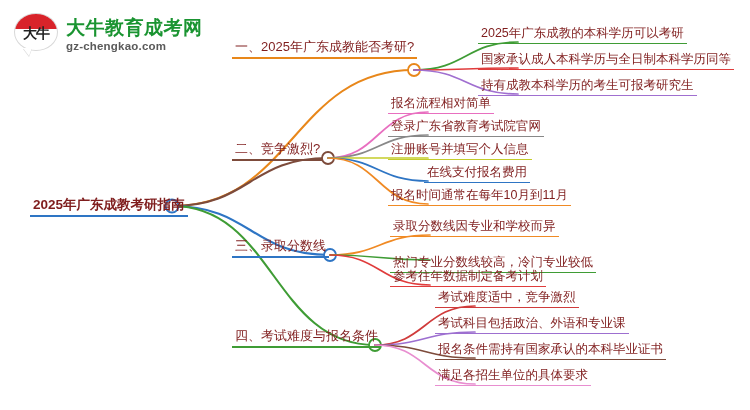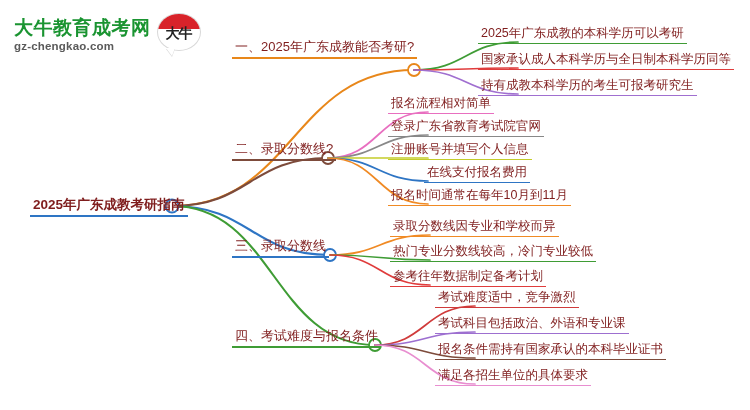--- a/index.html
+++ b/index.html
@@ -126,30 +126,30 @@
   }
   .node-leaf {
     font-size: 12.5px;
     border-bottom: 1.6px solid #999;
   }
 </style>
 </head>
 <body>
 
 <div id="logo">
-  <div id="logo-text">
-    <div id="logo-title">大牛教育成考网</div>
-    <div id="logo-sub">gz-chengkao.com</div>
-  </div>
   <div id="logo-mark">
     <div class="bubble">
       <div class="redcap"></div>
       <div class="glyph">大牛</div>
     </div>
     <div class="tail"></div>
+  </div>
+  <div id="logo-text">
+    <div id="logo-title">大牛教育成考网</div>
+    <div id="logo-sub">gz-chengkao.com</div>
   </div>
 </div>
 
 <svg id="map-svg" viewBox="0 0 750 410">
     <path d="M 172 206 C 293 206, 293 70, 414 70" stroke="#e8871a" stroke-width="2.1" fill="none" stroke-linecap="round"></path>
     <circle cx="414" cy="70" r="6" fill="#ffffff" stroke="#e8871a" stroke-width="1.8"></circle>
     <path d="M 414 70 C 466 70, 466 42, 518 42" stroke="#3f9c35" stroke-width="1.7" fill="none" stroke-linecap="round"></path>
     <path d="M 414 70 C 466 70, 466 68, 518 68" stroke="#e03c3c" stroke-width="1.7" fill="none" stroke-linecap="round"></path>
     <path d="M 414 70 C 466 70, 466 94, 518 94" stroke="#a06fd0" stroke-width="1.7" fill="none" stroke-linecap="round"></path>
     <path d="M 172 206 C 250 206, 250 158, 328 158" stroke="#7d4b3b" stroke-width="2.1" fill="none" stroke-linecap="round"></path>
@@ -183,21 +183,21 @@
     <div class="node node-leaf" style="left: 478px; top: 25px; border-bottom-color: rgb(63, 156, 53);">
       <span class="txt">2025年广东成教的本科学历可以考研</span>
     </div>
     <div class="node node-leaf" style="left: 478px; top: 51px; border-bottom-color: rgb(224, 60, 60);">
       <span class="txt">国家承认成人本科学历与全日制本科学历同等</span>
     </div>
     <div class="node node-leaf" style="left: 478px; top: 77px; border-bottom-color: rgb(160, 111, 208);">
       <span class="txt">持有成教本科学历的考生可报考研究生</span>
     </div>
     <div class="node node-branch" style="left: 232px; top: 140px; border-bottom-color: rgb(125, 75, 59); min-width: 90px;">
-      <span class="txt">二、录取分数线?</span>
+      <span class="txt">二、竞争激烈?</span>
     </div>
     <div class="node node-leaf" style="left: 388px; top: 95px; border-bottom-color: rgb(232, 111, 192);">
       <span class="txt">报名流程相对简单</span>
     </div>
     <div class="node node-leaf" style="left: 388px; top: 118px; border-bottom-color: rgb(136, 136, 136);">
       <span class="txt">登录广东省教育考试院官网</span>
     </div>
     <div class="node node-leaf" style="left: 388px; top: 141px; border-bottom-color: rgb(196, 204, 42);">
       <span class="txt">注册账号并填写个人信息</span>
     </div>
@@ -206,21 +206,21 @@
     </div>
     <div class="node node-leaf" style="left: 388px; top: 187px; border-bottom-color: rgb(240, 138, 36);">
       <span class="txt">报名时间通常在每年10月到11月</span>
     </div>
     <div class="node node-branch" style="left: 232px; top: 237px; border-bottom-color: rgb(46, 117, 196); min-width: 92px;">
       <span class="txt">三、录取分数线</span>
     </div>
     <div class="node node-leaf" style="left: 390px; top: 218px; border-bottom-color: rgb(240, 138, 36);">
       <span class="txt">录取分数线因专业和学校而异</span>
     </div>
-    <div class="node node-leaf" style="left: 390px; top: 243px; border-bottom-color: rgb(63, 156, 53); text-align: right;">
+    <div class="node node-leaf" style="left: 390px; top: 254px; border-bottom-color: rgb(63, 156, 53); text-align: right;">
       <span class="txt">热门专业分数线较高，冷门专业较低</span>
     </div>
     <div class="node node-leaf" style="left: 390px; top: 268px; border-bottom-color: rgb(224, 60, 60);">
       <span class="txt">参考往年数据制定备考计划</span>
     </div>
     <div class="node node-branch" style="left: 232px; top: 327px; border-bottom-color: rgb(63, 156, 53); min-width: 137px;">
       <span class="txt">四、考试难度与报名条件</span>
     </div>
     <div class="node node-leaf" style="left: 435px; top: 289px; border-bottom-color: rgb(208, 59, 59);">
       <span class="txt">考试难度适中，竞争激烈</span>

